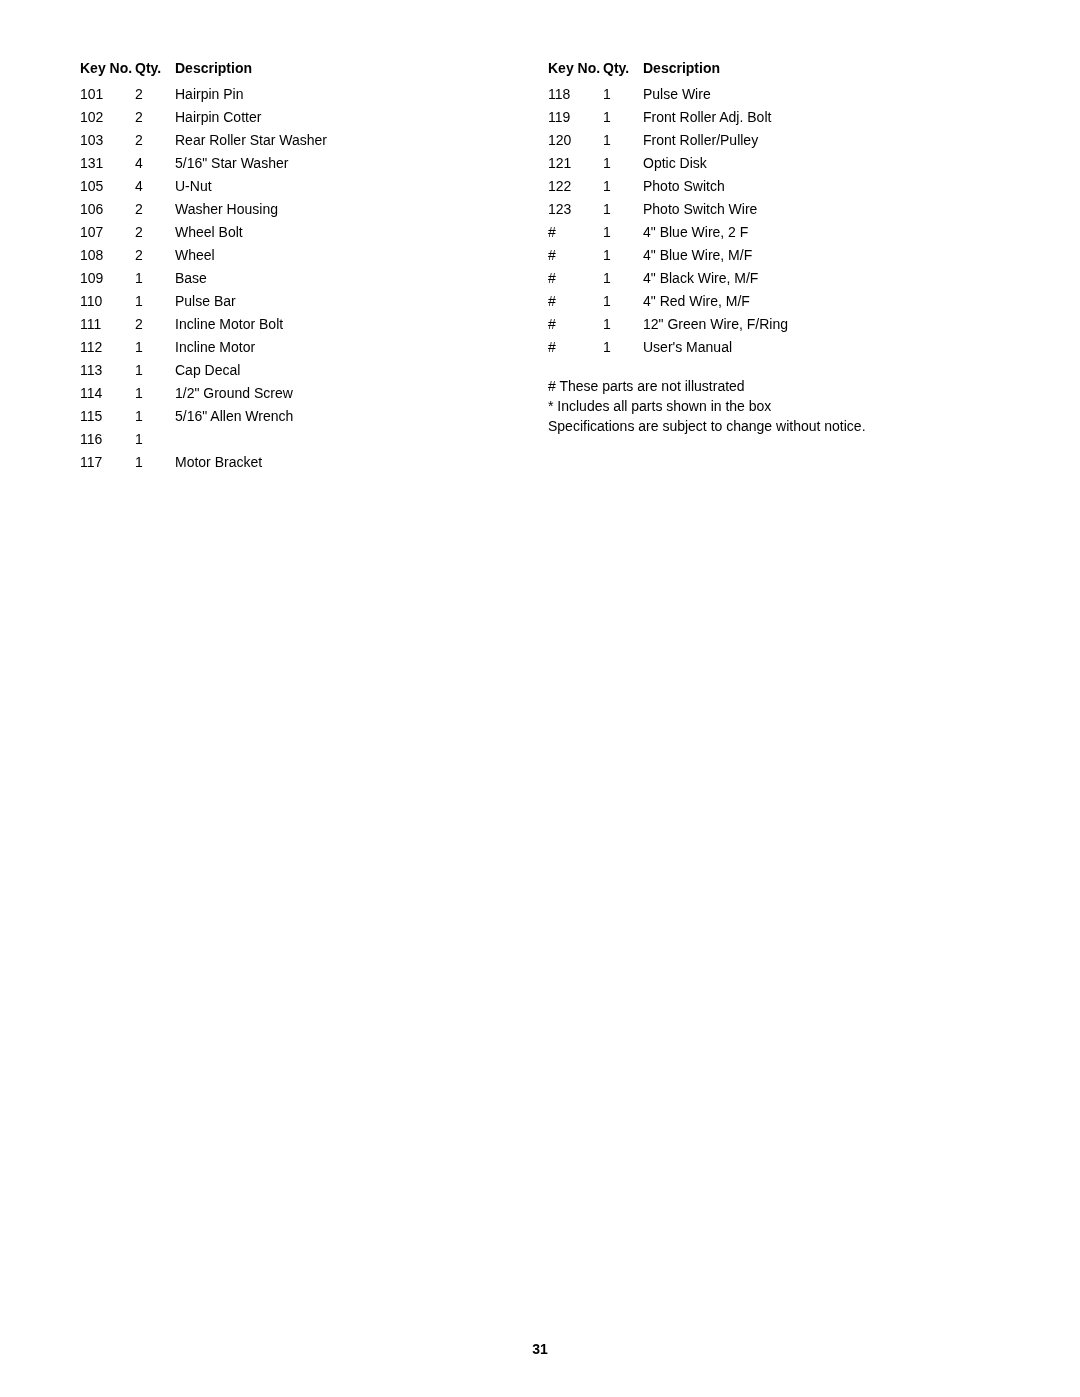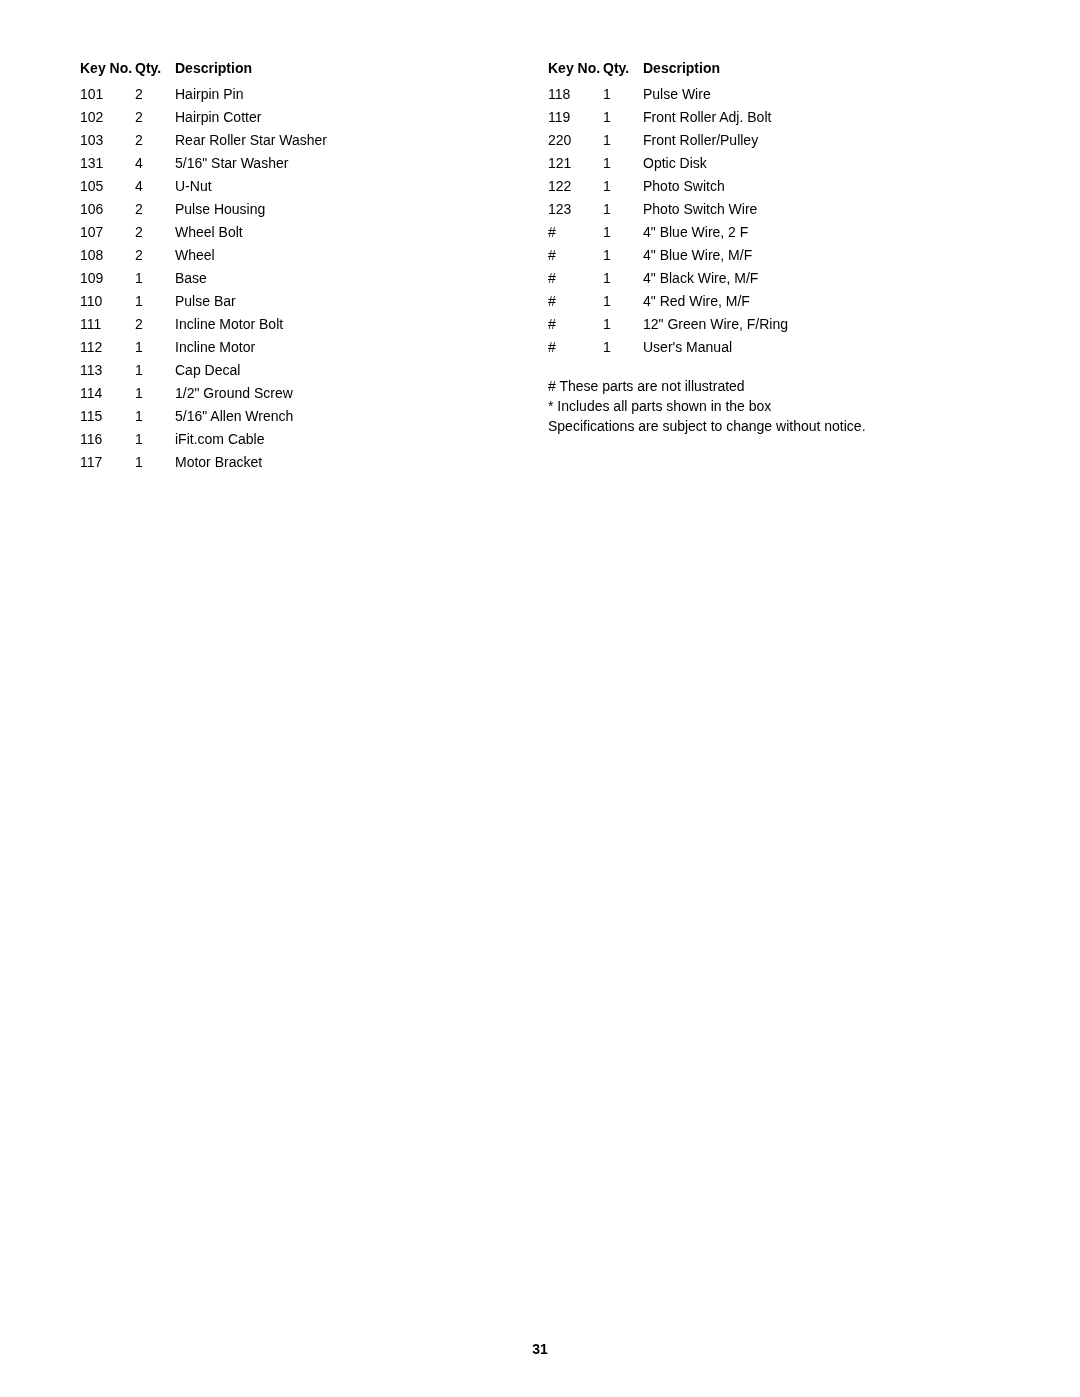--- a/index.html
+++ b/index.html
@@ -95,21 +95,21 @@
       <span>5/16" Star Washer</span>
     </div>
           <div class="table-row">
       <span>105</span>
       <span>4</span>
       <span>U-Nut</span>
     </div>
           <div class="table-row">
       <span>106</span>
       <span>2</span>
-      <span>Pulse Housing</span>
+      <span>Washer Housing</span>
     </div>
           <div class="table-row">
       <span>107</span>
       <span>2</span>
       <span>Wheel Bolt</span>
     </div>
           <div class="table-row">
       <span>108</span>
       <span>2</span>
       <span>Wheel</span>
@@ -145,21 +145,20 @@
       <span>1/2" Ground Screw</span>
     </div>
           <div class="table-row">
       <span>115</span>
       <span>1</span>
       <span>5/16" Allen Wrench</span>
     </div>
           <div class="table-row">
       <span>116</span>
       <span>1</span>
-      <span>iFit.com Cable</span>
     </div>
           <div class="table-row">
       <span>117</span>
       <span>1</span>
       <span>Motor Bracket</span>
     </div>
         </div>
     </div>
 
     <div class="column">
@@ -173,21 +172,21 @@
       <span>118</span>
       <span>1</span>
       <span>Pulse Wire</span>
     </div>
           <div class="table-row">
       <span>119</span>
       <span>1</span>
       <span>Front Roller Adj. Bolt</span>
     </div>
           <div class="table-row">
-      <span>220</span>
+      <span>120</span>
       <span>1</span>
       <span>Front Roller/Pulley</span>
     </div>
           <div class="table-row">
       <span>121</span>
       <span>1</span>
       <span>Optic Disk</span>
     </div>
           <div class="table-row">
       <span>122</span>

